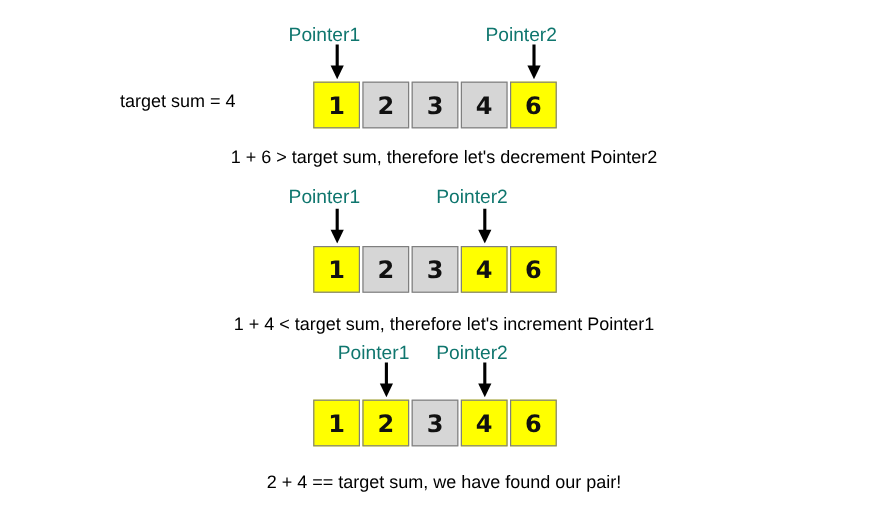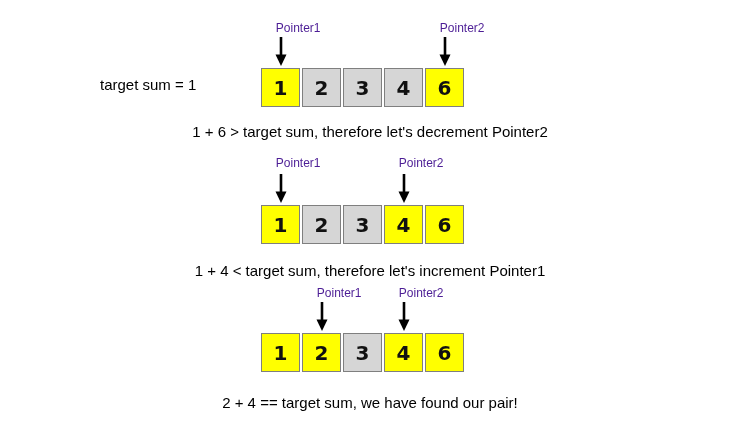--- a/index.html
+++ b/index.html
@@ -21,23 +21,23 @@
     top: 76px;
     width: 120px;
     font-size: 15px;
     color: #000000;
     text-align: left;
     white-space: nowrap;
   }
   .pointer-label {
     position: absolute;
     width: 80px;
-    text-align: right;
-    font-size: 12px;
-    color: #4c1d95;
+    text-align: left;
+    font-size: 16px;
+    color: #0f766e;
     white-space: nowrap;
   }
   .pointer-arrow {
     position: absolute;
     width: 14px;
     height: 30px;
   }
   .cell {
     position: absolute;
     width: 37px;
@@ -58,21 +58,21 @@
     text-align: center;
     font-size: 15px;
     color: #000000;
     white-space: nowrap;
   }
 </style>
 </head>
 <body>
 
 <div id="canvas">
-  <div class="target-label">target sum = 1</div>
+  <div class="target-label">target sum = 4</div>
   <div id="steps">
       <div>
         <div class="cell" style="left: 261px; top: 68px; background: rgb(255, 255, 0);">1</div>
         <div class="cell" style="left: 302px; top: 68px; background: rgb(214, 214, 214);">2</div>
         <div class="cell" style="left: 343px; top: 68px; background: rgb(214, 214, 214);">3</div>
         <div class="cell" style="left: 384px; top: 68px; background: rgb(214, 214, 214);">4</div>
         <div class="cell" style="left: 425px; top: 68px; background: rgb(255, 255, 0);">6</div>
         <div class="pointer-label" style="left: 240.5px; top: 21px;">Pointer1</div>
         <svg class="pointer-arrow" viewBox="0 0 14 30" style="left: 273.5px; top: 36px;">
           <line x1="7" y1="1" x2="7" y2="20" stroke="#000000" stroke-width="2.6"></line>

